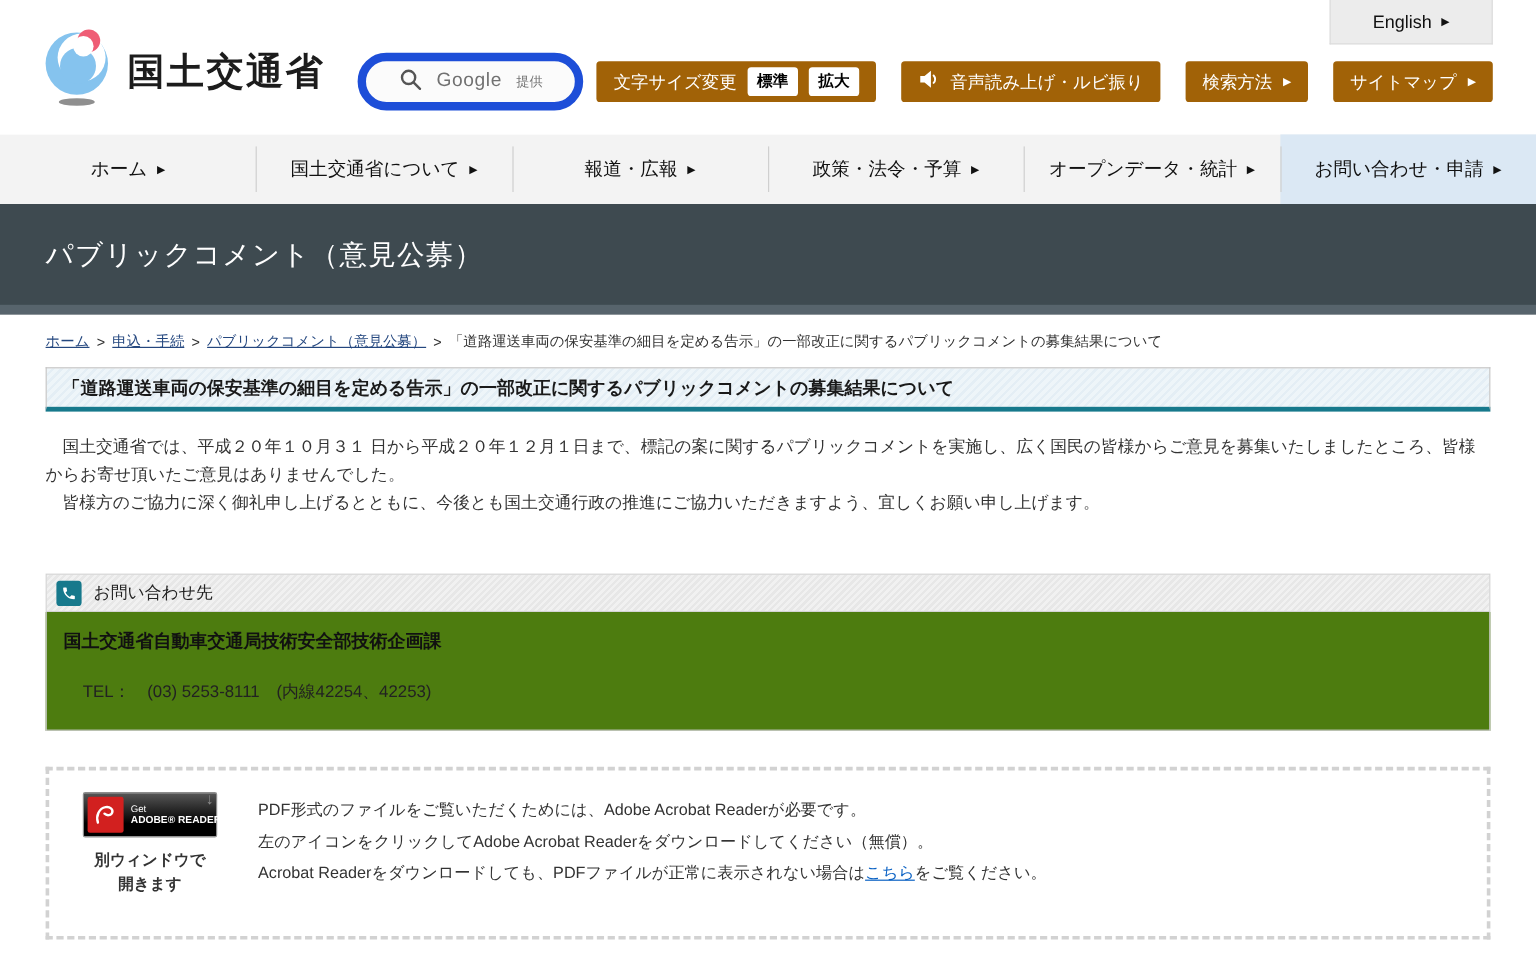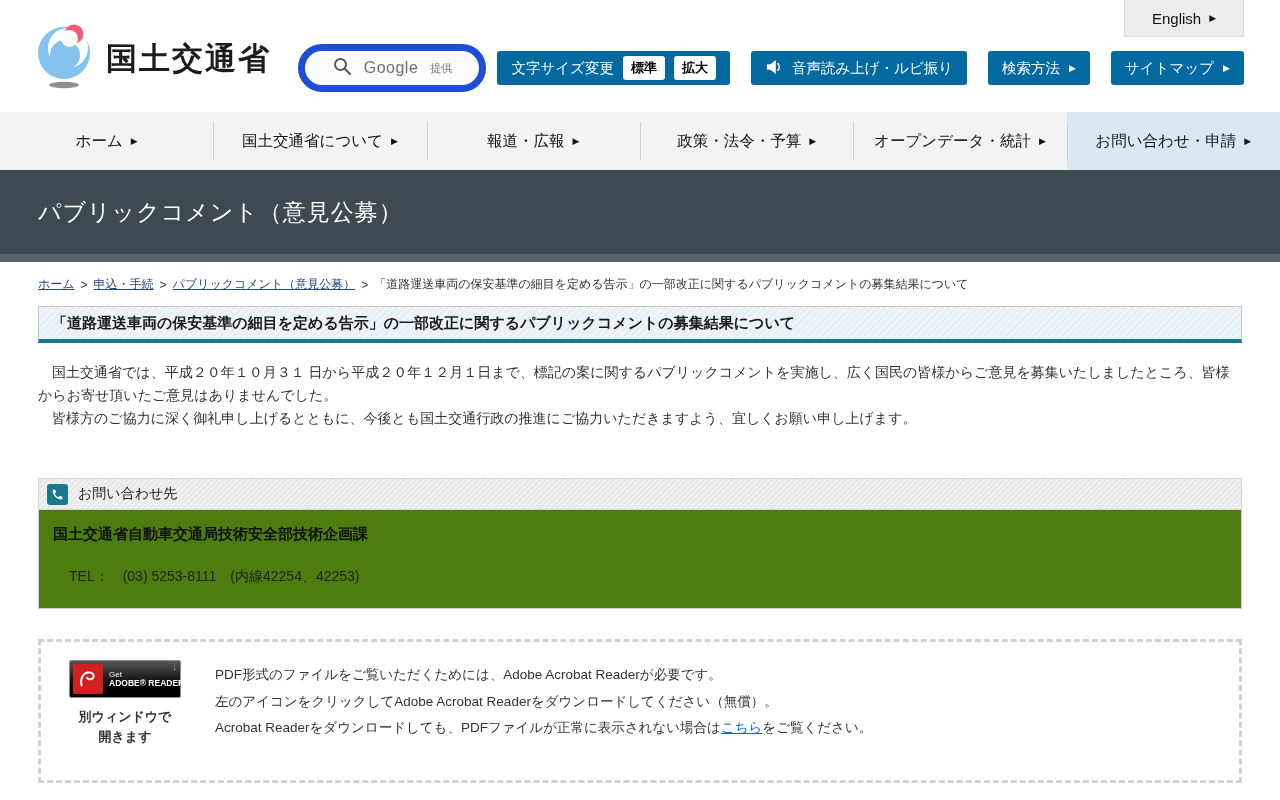--- a/index.html
+++ b/index.html
@@ -1,33 +1,33 @@
 <!DOCTYPE html>
 <html lang="ja"><head>
 <meta charset="utf-8">
 <style>
   * { margin:0; padding:0; box-sizing:border-box; }
   html,body { width:1280px; height:800px; background:#fff; overflow:hidden;
     font-family:"Liberation Sans","DejaVu Sans",sans-serif; color:#333; }
 
   
   .top-header { position:relative; height:112px; background:#fff; }
-  .english-btn { position:absolute; top:0; right:36px; width:120px; height:37px;
+  .english-btn { position:absolute; top:0; right:36px; width:136px; height:37px;
     background:#ececec; border:1px solid #dcdcdc; border-top:none;
     display:flex; align-items:center; justify-content:center; gap:8px;
     font-size:15px; color:#111; cursor:pointer; }
   .brand { position:absolute; left:36px; top:24px; display:flex; align-items:center; gap:14px; cursor:pointer; }
   .brand-title { font-size:31px; font-weight:700; color:#1c1c1c; letter-spacing:2px; }
   .search-pill { position:absolute; left:298px; top:44px; width:188px; height:48px;
     border:7px solid #1d4ed8; border-radius:24px; background:#fbfbfb;
     display:flex; align-items:center; justify-content:center; gap:12px; cursor:text; }
   .search-brand { font-size:16px; color:#717171; letter-spacing:.5px; }
   .search-brand-suffix { font-size:11px; color:#717171; }
   .header-buttons { position:absolute; top:51px; right:36px; display:flex; gap:21px; }
-  .teal-btn { background:#0369a1; color:#fff; border:none; border-radius:3px;
+  .teal-btn { background:#a16207; color:#fff; border:none; border-radius:3px;
     height:34px; display:flex; align-items:center; gap:9px; padding:0 14px;
     font-size:14.5px; font-family:inherit; cursor:pointer; white-space:nowrap; }
   .chip { background:#fff; color:#000; border-radius:3px; padding:3px 8px;
     font-size:13px; font-weight:bold; cursor:pointer; }
   .tri { font-size:9px; line-height:1; }
   .tri-white { color:#fff; } .tri-dark { color:#111; }
 
   
   .global-nav { height:58px; background:#f3f3f3; display:flex; }
   .nav-item { flex:1; display:flex; align-items:center; justify-content:center; gap:8px;

